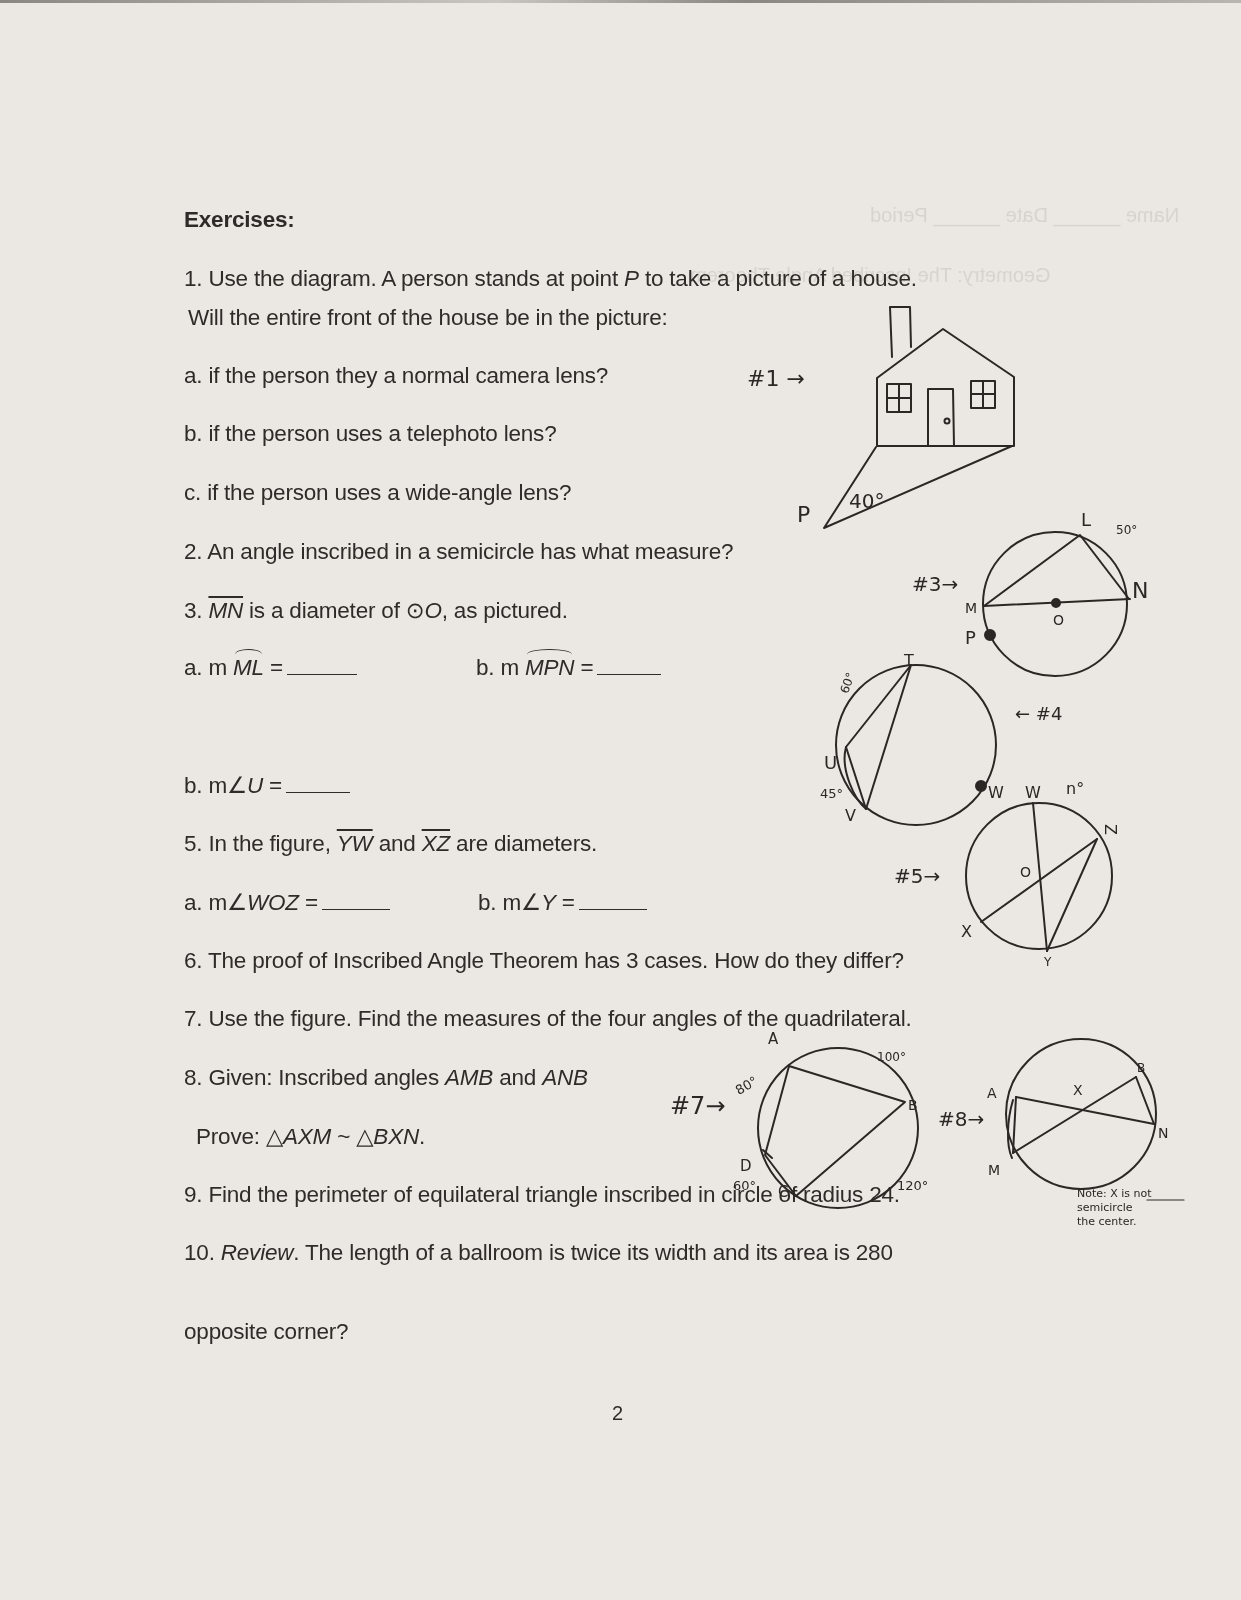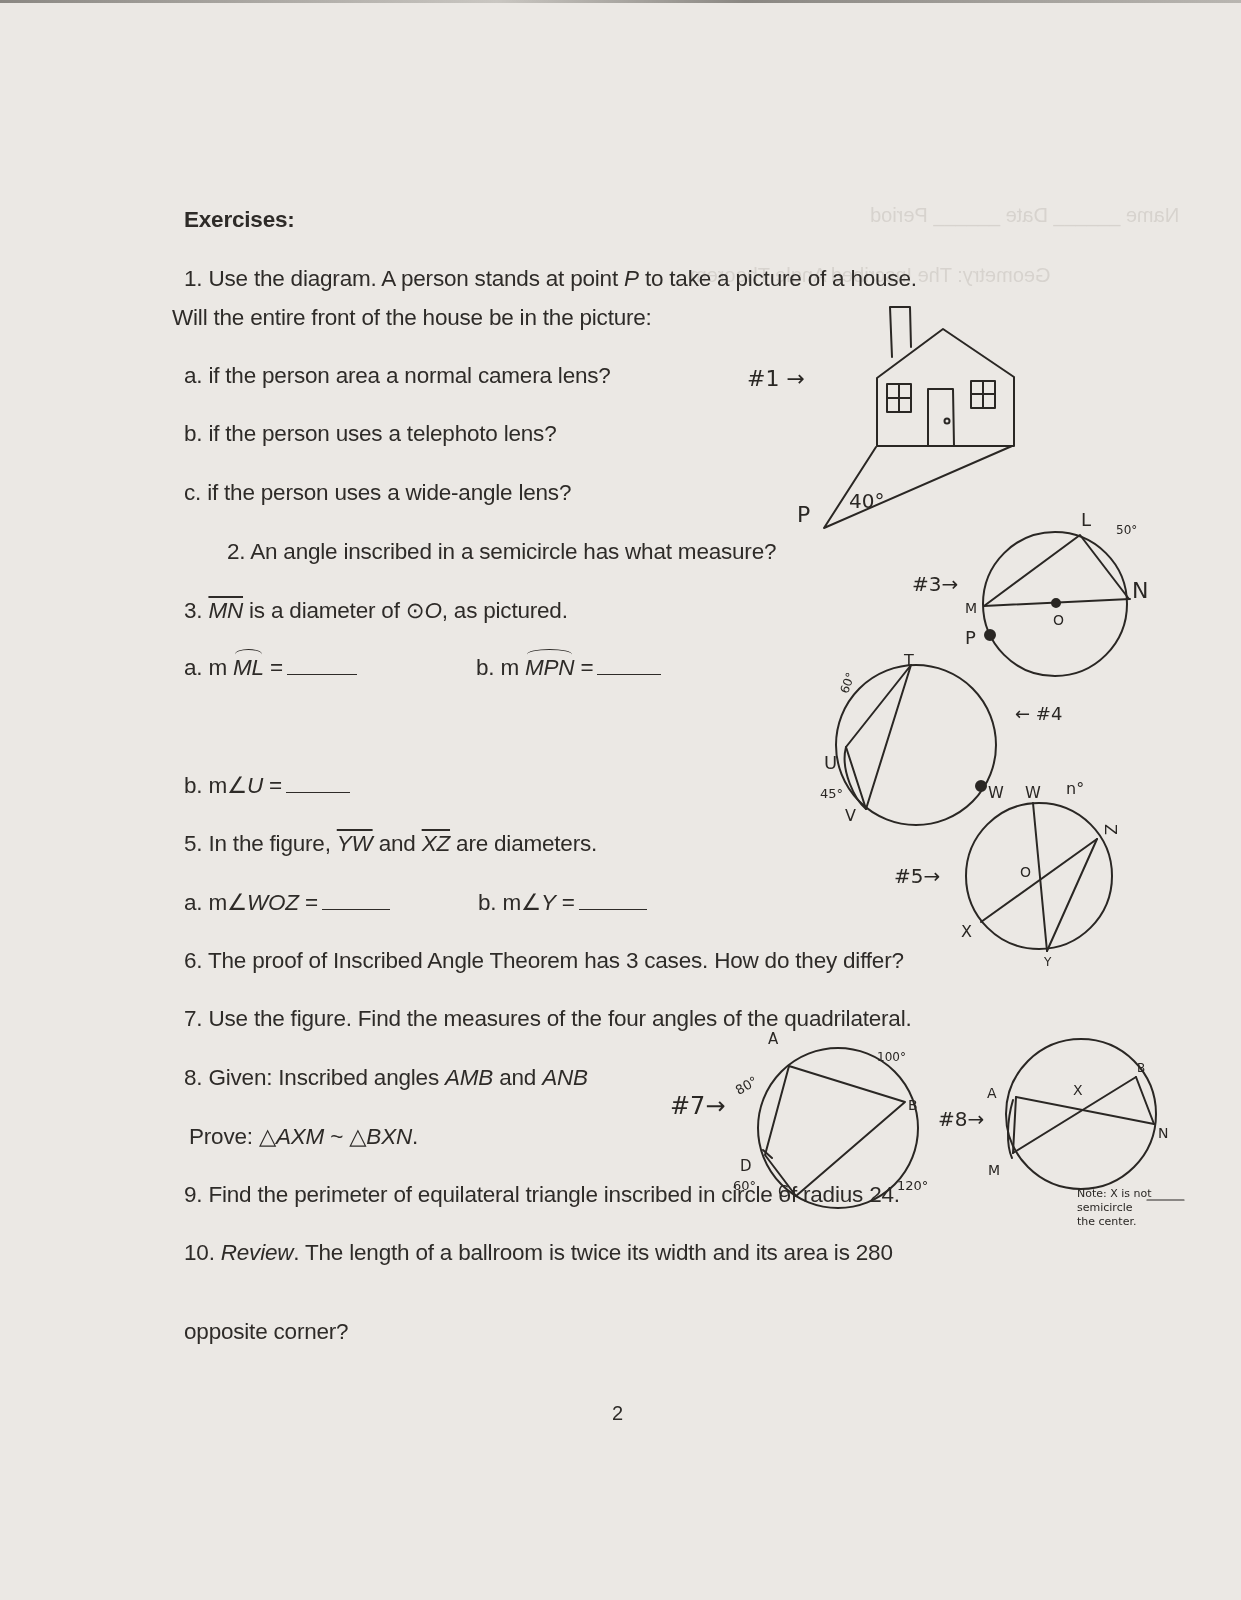--- a/index.html
+++ b/index.html
@@ -38,26 +38,26 @@
 <div class="page">
 
   <div class="ghost" style="left:870px;top:204px;">Name ______ Date ______ Period</div>
   <div class="ghost" style="left:690px;top:264px;">Geometry: The Inscribed Angle Theorem</div>
 
   <div class="t h" style="left:184px;top:207px;text-align:center;">Exercises:</div>
 
   <div class="t" style="left:184px;top:266px;">
     <span>1. Use the diagram. A person stands at point </span><span class="i">P</span><span> to take a picture of a house.</span>
   </div>
-  <div class="t" style="left:172px;top:305px;">Will the entire front of the house be in the picture:</div>
-  <div class="t" style="left:184px;top:363px;">a. if the person area a normal camera lens?</div>
+  <div class="t" style="left:188px;top:305px;">Will the entire front of the house be in the picture:</div>
+  <div class="t" style="left:184px;top:363px;">a. if the person they a normal camera lens?</div>
   <div class="t" style="left:184px;top:480px;">c. if the person uses a wide-angle lens?</div>
   <div class="t" style="left:184px;top:421px;">b. if the person uses a telephoto lens?</div>
 
-  <div class="t" style="left:184px;top:539px;margin-left:43px;">2. An angle inscribed in a semicircle has what measure?</div>
+  <div class="t" style="left:184px;top:539px;">2. An angle inscribed in a semicircle has what measure?</div>
 
   <div class="t" style="left:184px;top:597px;">
     <span>3. </span><span class="i overline">MN</span><span> is a diameter of </span><span>⊙</span><span class="i">O</span><span>, as pictured.</span>
   </div>
   <div class="t" style="left:184px;top:655px;">
     <span>a. m </span><span class="i arc">ML</span><span> =</span><span class="blank" style="width:70px;"></span>
   </div>
   <div class="t" style="left:476px;top:655px;">
     <span>b. m </span><span class="i arc">MPN</span><span> =</span><span class="blank" style="width:64px;"></span>
   </div>
@@ -75,21 +75,21 @@
   <div class="t" style="left:478px;top:889px;">
     <span>b. m</span><span>∠</span><span class="i">Y</span><span> =</span><span class="blank" style="width:68px;"></span>
   </div>
 
   <div class="t" style="left:184px;top:948px;">6. The proof of Inscribed Angle Theorem has 3 cases. How do they differ?</div>
   <div class="t" style="left:184px;top:1006px;">7. Use the figure. Find the measures of the four angles of the quadrilateral.</div>
 
   <div class="t" style="left:184px;top:1065px;text-align:right;">
     <span>8. Given: Inscribed angles </span><span class="i">AMB</span><span> and </span><span class="i">ANB</span>
   </div>
-  <div class="t" style="left:189px;top:1123px;">
+  <div class="t" style="left:196px;top:1123px;">
     <span>Prove: </span><span>△</span><span class="i">AXM</span><span> ~ </span><span>△</span><span class="i">BXN</span><span>.</span>
   </div>
 
   <div class="t" style="left:184px;top:1182px;">9. Find the perimeter of equilateral triangle inscribed in circle of radius 24.</div>
 
   <div class="t" style="left:184px;top:1240px;">
     <span>10. </span><span class="i">Review</span><span>. The length of a ballroom is twice its width and its area is 280</span>
   </div>
   <div class="t" style="left:184px;top:1319px;">opposite corner?</div>
 

